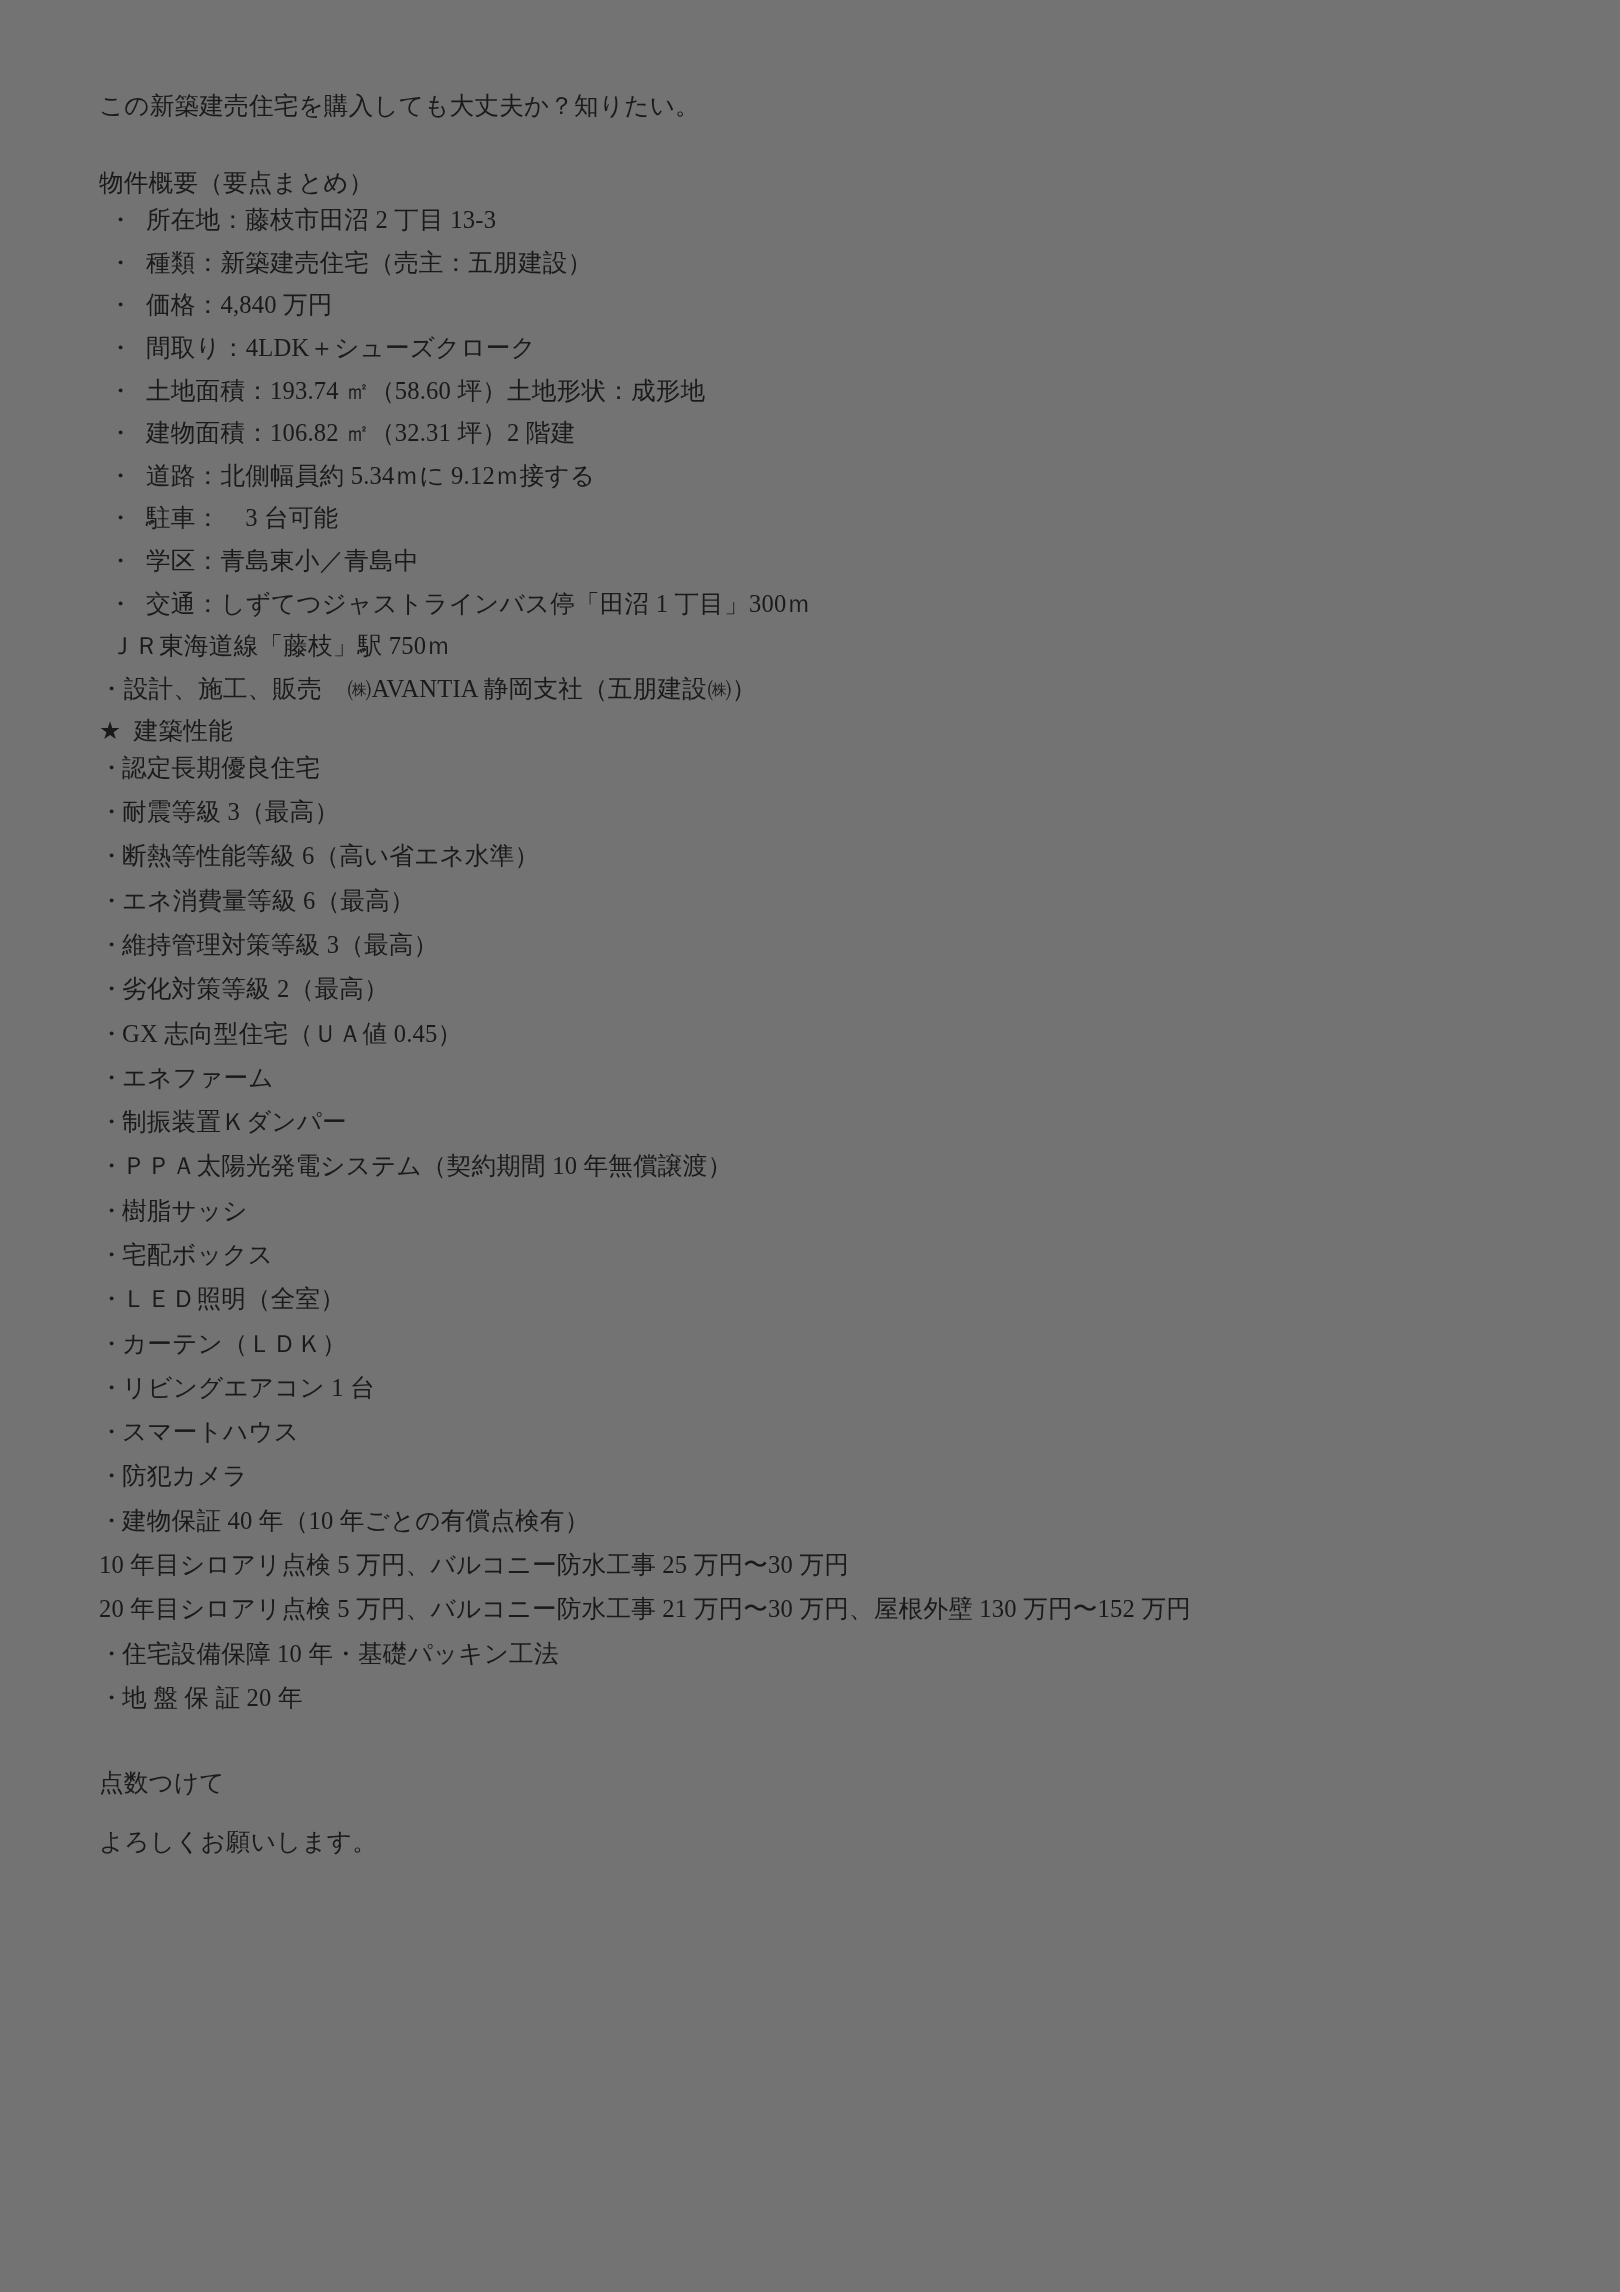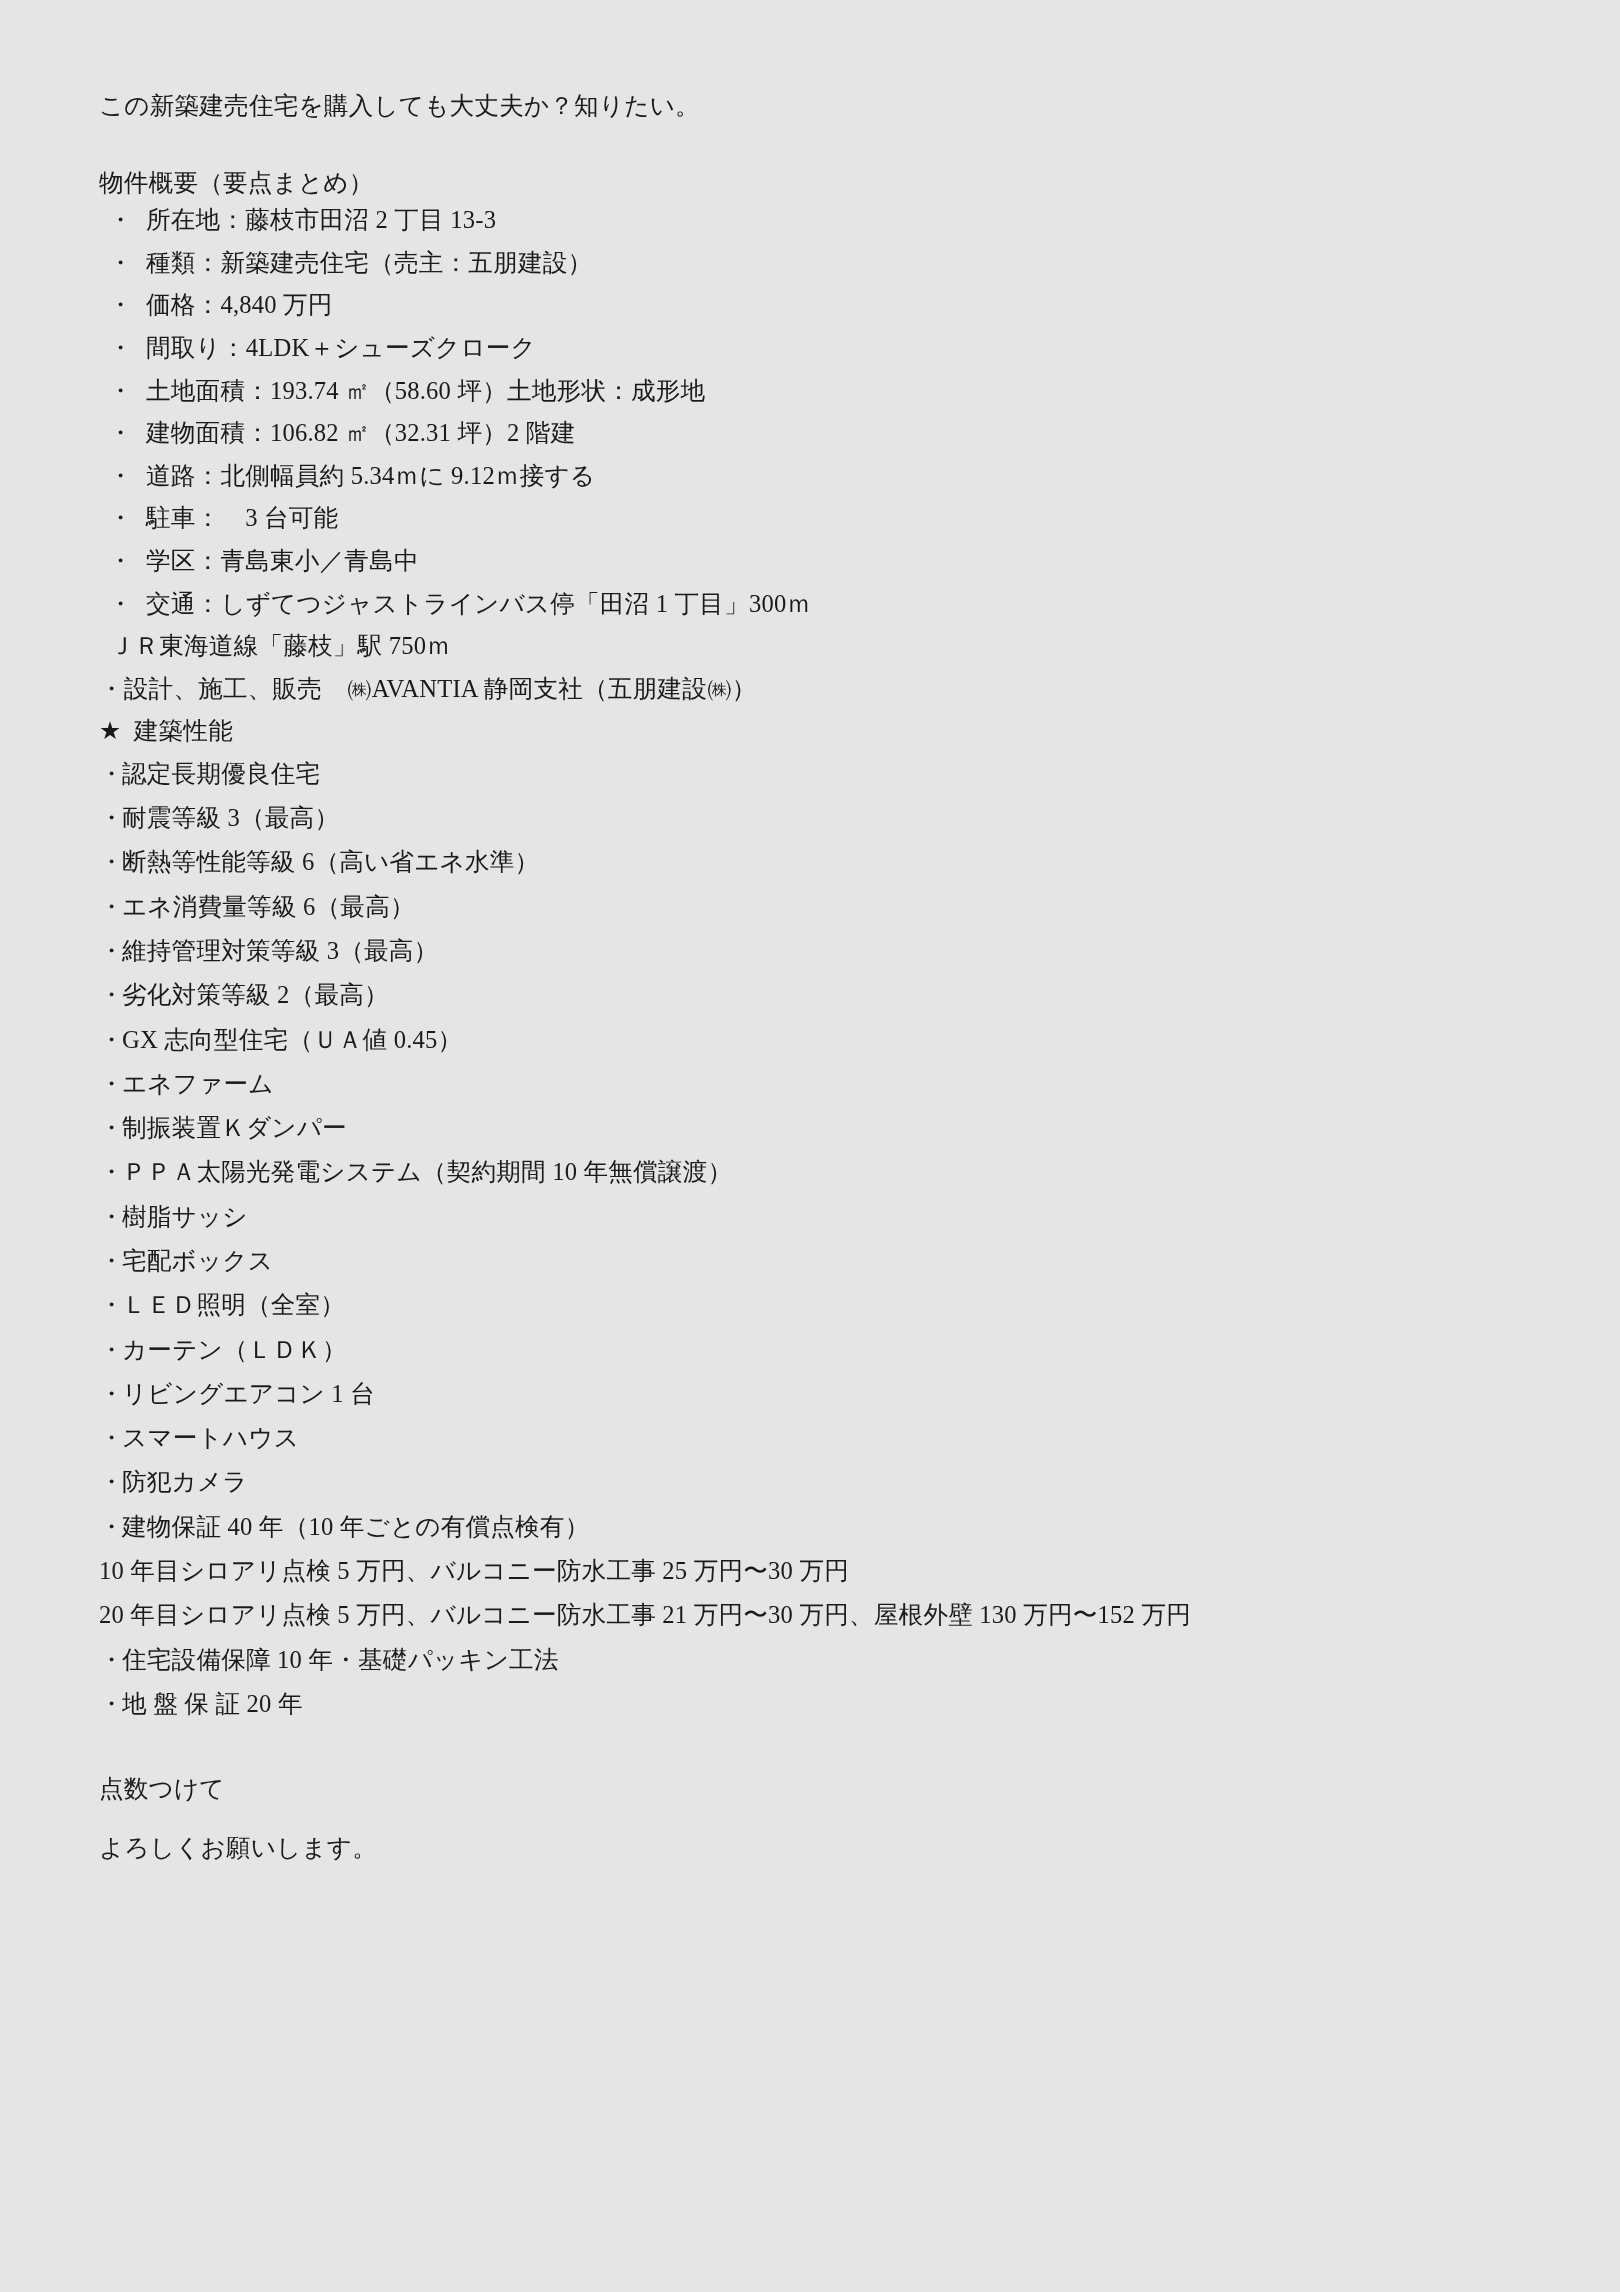--- a/index.html
+++ b/index.html
@@ -13,21 +13,21 @@
     font-family: "Liberation Serif", "DejaVu Serif", serif;
     color: #1a1a1a;
     -webkit-font-smoothing: antialiased;
   }
   .page {
     position: relative;
     width: 1620px;
     height: 2293px;
     box-sizing: border-box;
     padding: 94px 99px 0 99px;
-    background: #e5e5e5;
+    background: #737373;
   }
   .doc {
     font-size: 24.6px;
     line-height: 1.0;
     letter-spacing: 0.2px;
   }
   .para {
     margin: 0;
     white-space: pre-wrap;
   }
@@ -58,21 +58,21 @@
   .plain-line {
     margin-bottom: 18px;
     white-space: pre-wrap;
   }
   .indent-line {
     padding-left: 10.7px;
     margin-bottom: 18px;
     white-space: pre-wrap;
   }
   .star-line {
-    margin-bottom: 18px;
+    margin-bottom: 12px;
     white-space: pre-wrap;
   }
   .star-line .star {
     margin-right: 12.5px;
   }
   ul.features {
     list-style: none;
     margin: 0;
     padding: 0;
   }

